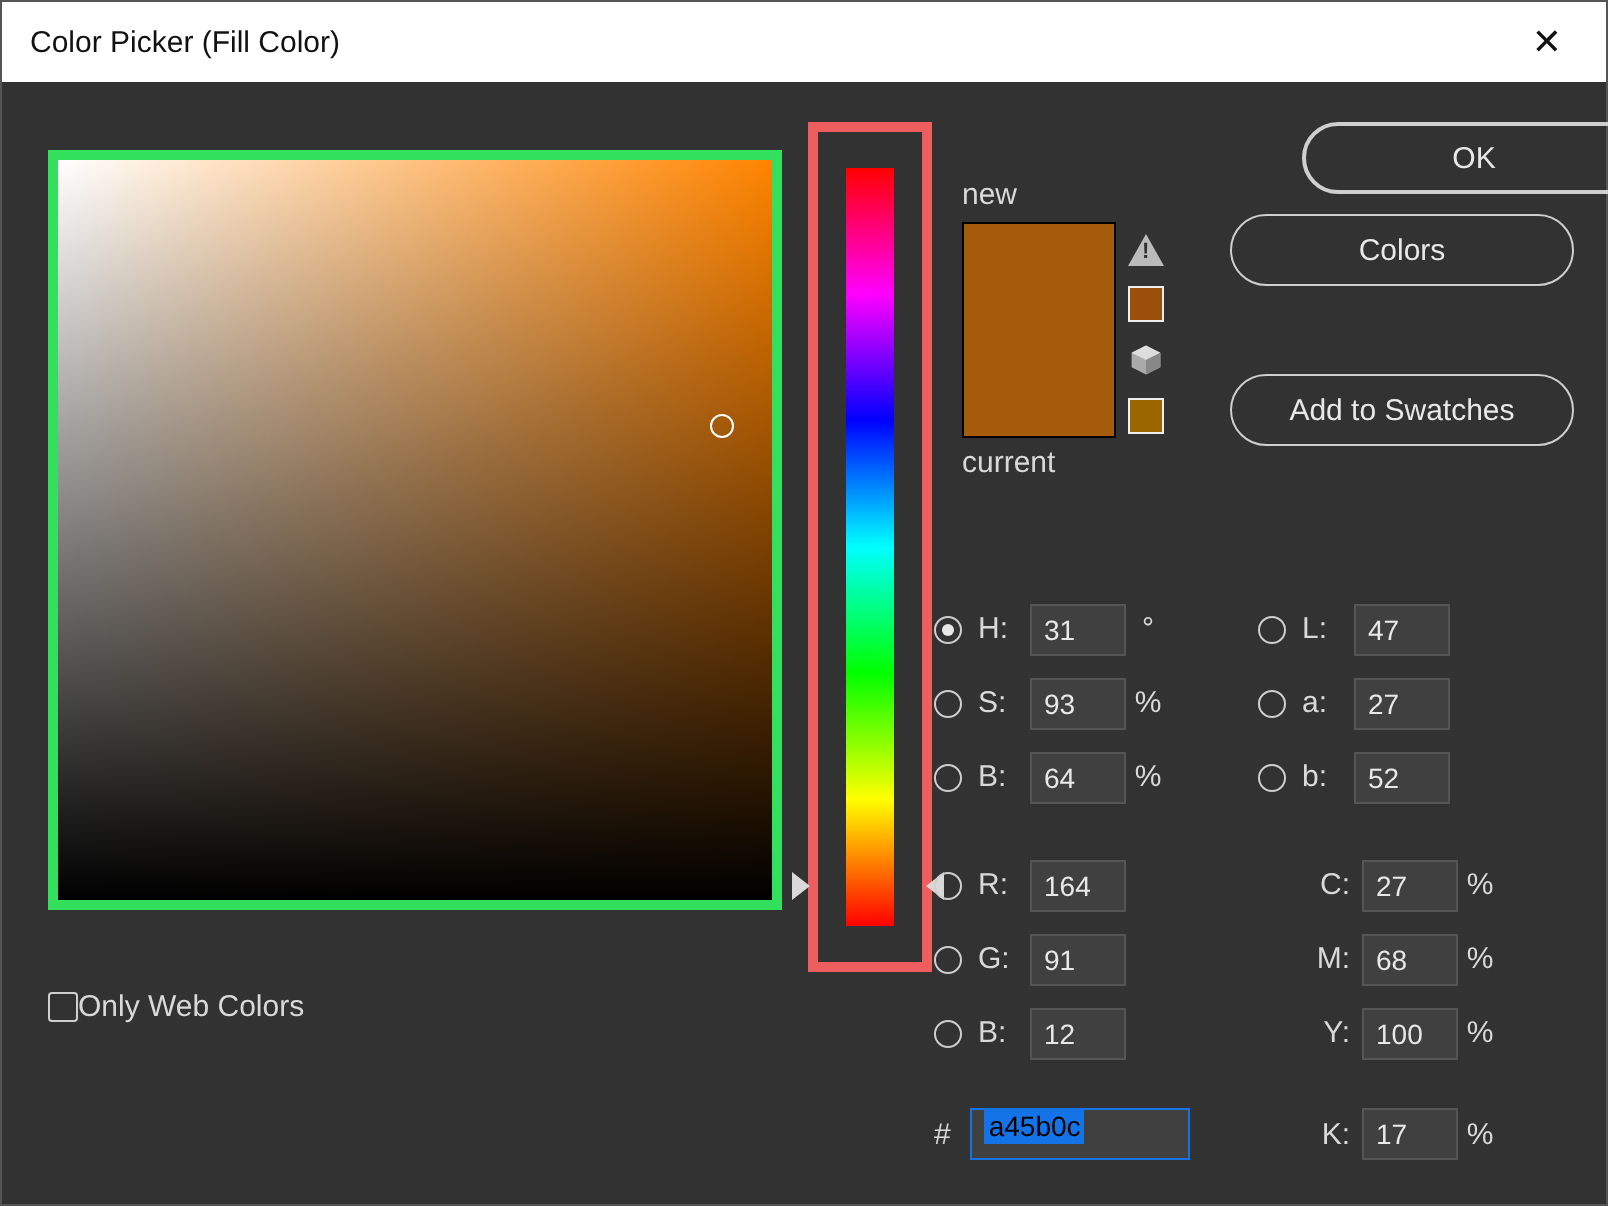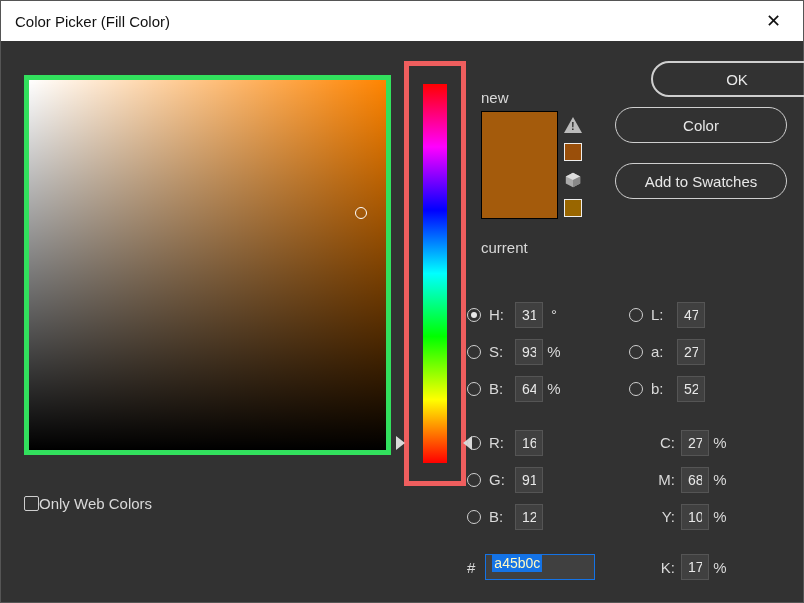--- a/index.html
+++ b/index.html
@@ -16,55 +16,55 @@
 .sb-cursor { position:absolute; width:12px; height:12px; border:1.5px solid #fff; border-radius:50%; transform:translate(-50%,-50%); left:93%; top:36%; }
 
 .hue-wrap { position:absolute; left:403px; top:20px; width:62px; height:425px; border:5px solid #ef5e5e; background:#323232; padding:18px 14px; }
 .hue { width:100%; height:100%; background: linear-gradient(to bottom, #ff0000 0%, #ff00ff 16.6%, #0000ff 33.3%, #00ffff 50%, #00ff00 66.6%, #ffff00 83.3%, #ff0000 100%); }
 .hue-arrow-l, .hue-arrow-r { position:absolute; width:0; height:0; border-top:7px solid transparent; border-bottom:7px solid transparent; top:395px; }
 .hue-arrow-l { left:395px; border-left:9px solid #d9d9d9; }
 .hue-arrow-r { left:462px; border-right:9px solid #d9d9d9; }
 
 .swatch-block { position:absolute; left:480px; top:70px; }
 .swatch-label-new { position:absolute; left:480px; top:48px; font-size:15px; }
-.swatch-label-cur { position:absolute; left:480px; top:198px; font-size:15px;text-align:center; }
+.swatch-label-cur { position:absolute; left:480px; top:182px; font-size:15px;text-align:center; }
 .swatch { width:77px; height:108px; display:flex; flex-direction:column; border:1px solid #000; }
 .swatch div { flex:1; }
 
 .side-icons { position:absolute; left:563px; top:76px; display:flex; flex-direction:column; gap:10px; align-items:center; }
 .warn-tri { width:0; height:0; border-left:9px solid transparent; border-right:9px solid transparent; border-bottom:16px solid #bbb; position:relative; }
 .warn-tri .bang { position:absolute; left:-2px; top:3px; color:#323232; font-size:11px; font-weight:bold; }
 .mini-sw { width:18px; height:18px; border:1px solid #eee; }
 .cube { width:18px; height:18px; position:relative; }
 
 .btn { position:absolute; height:36px; border:1.5px solid #cfcfcf; background:transparent; color:#e8e8e8; border-radius:18px; font-size:15px; cursor:pointer; }
 .btn-ok     { left:650px; top:20px;  width:172px; border-width:2px; }
 .btn-cancel { left:614px; top:66px;  width:172px; }
-.btn-add    { left:614px; top:122px; width:172px; }
+.btn-add    { left:614px; top:146px; width:172px; }
 .btn-lib    { left:614px; top:192px; width:172px; }
 
 .owc { position:absolute; left:23px; top:454px; display:flex; align-items:center; gap:0; font-size:15px; }
 .owc .cb { width:15px; height:15px; border:1.5px solid #cfcfcf; border-radius:2px; }
 
 .vals { position:absolute; left:466px; top:255px; width:328px; font-size:15px; }
 .row { display:flex; align-items:center; height:37px; }
 .radio { width:14px; height:14px; border:1.5px solid #cfcfcf; border-radius:50%; margin-right:8px; display:inline-flex; align-items:center; justify-content:center; flex:none; }
 .radio.sel::after { content:""; width:6px; height:6px; background:#e8e8e8; border-radius:50%; }
 .noradio { width:22px; flex:none; }
 .lab { width:26px; }
-.inp { width:28px; height:26px; background:#404040; border:1px solid #555; color:#e8e8e8; padding:0 6px; font-size:14px; text-align:left; }
+.inp { width:48px; height:26px; background:#404040; border:1px solid #555; color:#e8e8e8; padding:0 6px; font-size:14px; text-align:left; }
 .unit { width:22px; text-align:center; }
 .col { display:inline-flex; flex-direction:column; }
 .colA { position:absolute; left:0; top:0; }
 .colB { position:absolute; left:162px; top:0; }
 .rgbA { position:absolute; left:0; top:128px; }
 .rgbB { position:absolute; left:162px; top:128px; }
 .lab2 { width:24px; text-align:right; margin-right:6px; }
 .hexrow { position:absolute; left:0px; top:258px; display:flex; align-items:center; gap:10px; }
-.hexinp { width:110px; height:26px; background:#404040; border:1px solid #1473e6; color:#fef9c3; padding:0 6px; font-size:14px; }
+.hexinp { width:110px; height:26px; background:#404040; border:1px solid #1473e6; color:#000000; padding:0 6px; font-size:14px; }
 .hexinp span { background:#1473e6; padding:1px 2px; }
 .krow { position:absolute; left:162px; top:258px; display:flex; align-items:center; }
 </style>
 </head>
 <body>
 
 <div class="dialog">
   <div class="titlebar">
     <span>Color Picker (Fill Color)</span>
     <span class="close">✕</span>
@@ -101,21 +101,21 @@
       <div class="mini-sw" style="background:#9a4f0a"></div>
       <svg class="cube" viewBox="0 0 20 20">
           <polygon points="10,2 18,6 18,14 10,18 2,14 2,6" fill="#aaa"></polygon>
           <polygon points="10,2 18,6 10,10 2,6" fill="#ddd"></polygon>
           <polygon points="10,10 18,6 18,14 10,18" fill="#888"></polygon>
         </svg>
       <div class="mini-sw" style="background:#996600"></div>
     </div>
 
     <button class="btn btn-ok">OK</button>
-    <button class="btn btn-cancel">Color</button>
+    <button class="btn btn-cancel">Colors</button>
     <button class="btn btn-add">Add to Swatches</button>
 
     <div class="owc">
       <span class="cb"></span>
       <span>Only Web Colors</span>
     </div>
 
     <div class="vals">
       <div class="col colA">
         <div class="row">

